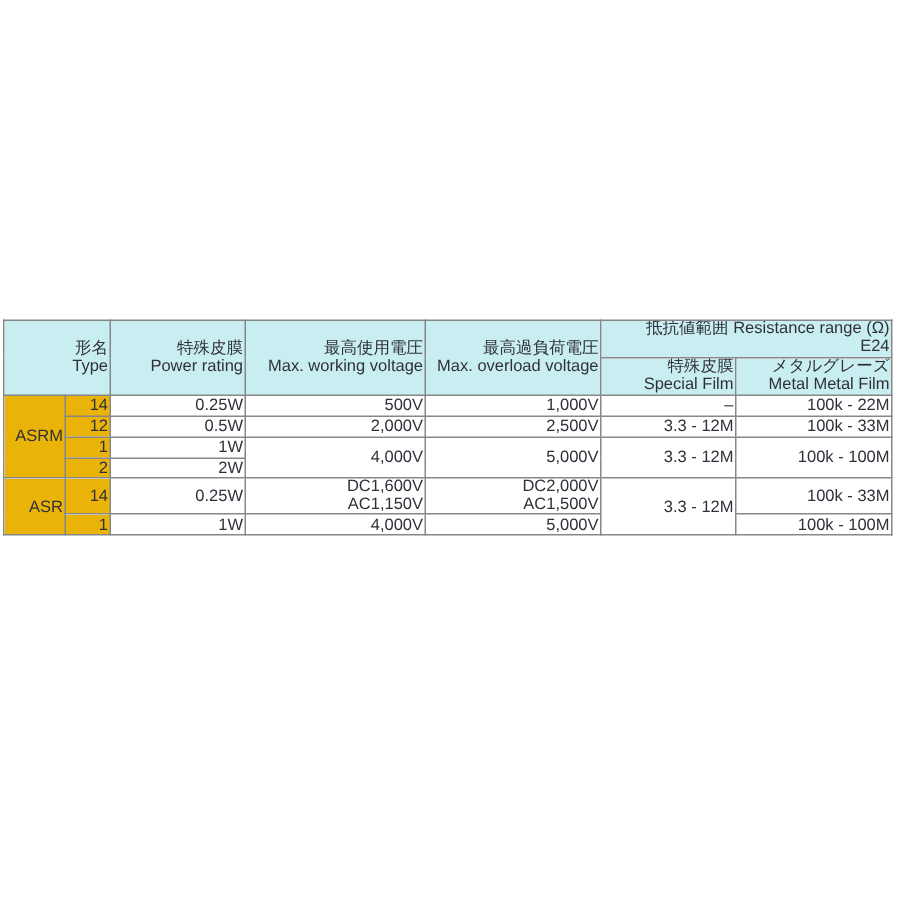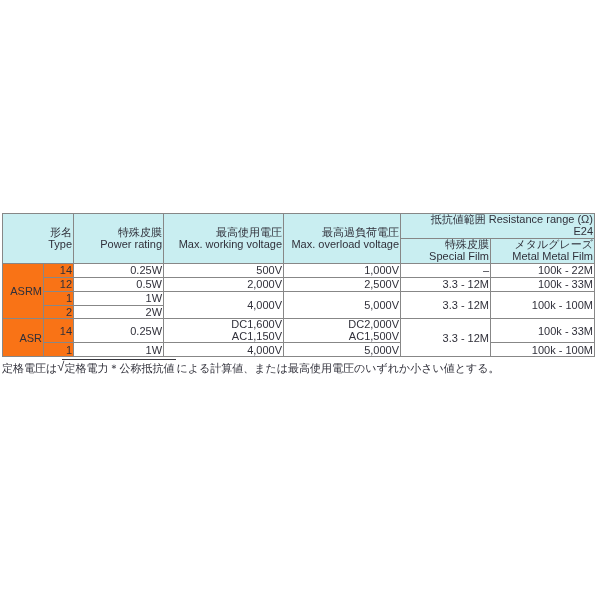--- a/index.html
+++ b/index.html
@@ -26,21 +26,21 @@
   table.spec th, table.spec td {
     border: 1px solid #878787;
     text-align: right;
     vertical-align: middle;
     padding: 0 1px;
     font-weight: normal;
     white-space: nowrap;
     overflow: hidden;
   }
   table.spec th { background: #c9eef1; }
-  td.typecell { background: #f97316; margin-top: 12px; }
+  td.typecell { background: #eab308; margin-top: 12px; }
   .hr1 { height: 25px; }
   .hr2 { height: 25px; }
   .br14 { height: 14px; }
   .br13 { height: 13px; }
   .br22 { height: 22px; }
   .two-line div { line-height: 1.05; }
   .footnote {
     margin-top: 2px;
     font-size: 11px;
     color: #30303a;
@@ -165,16 +165,15 @@
         <td class="typecell">1</td>
         <td>1W</td>
         <td>4,000V</td>
         <td>5,000V</td>
         <td>100k - 100M</td>
       </tr>
     </tbody>
   </table>
 
   <div class="footnote">
-    <div class="jp-line"><span>定格電圧は</span><span class="sqrt-sign">√</span><span class="radicand">定格電力＊公称抵抗値</span><span>による計算値、または最高使用電圧のいずれか小さい値とする。</span></div>
   </div>
 
 </div>
 
 </body></html>

